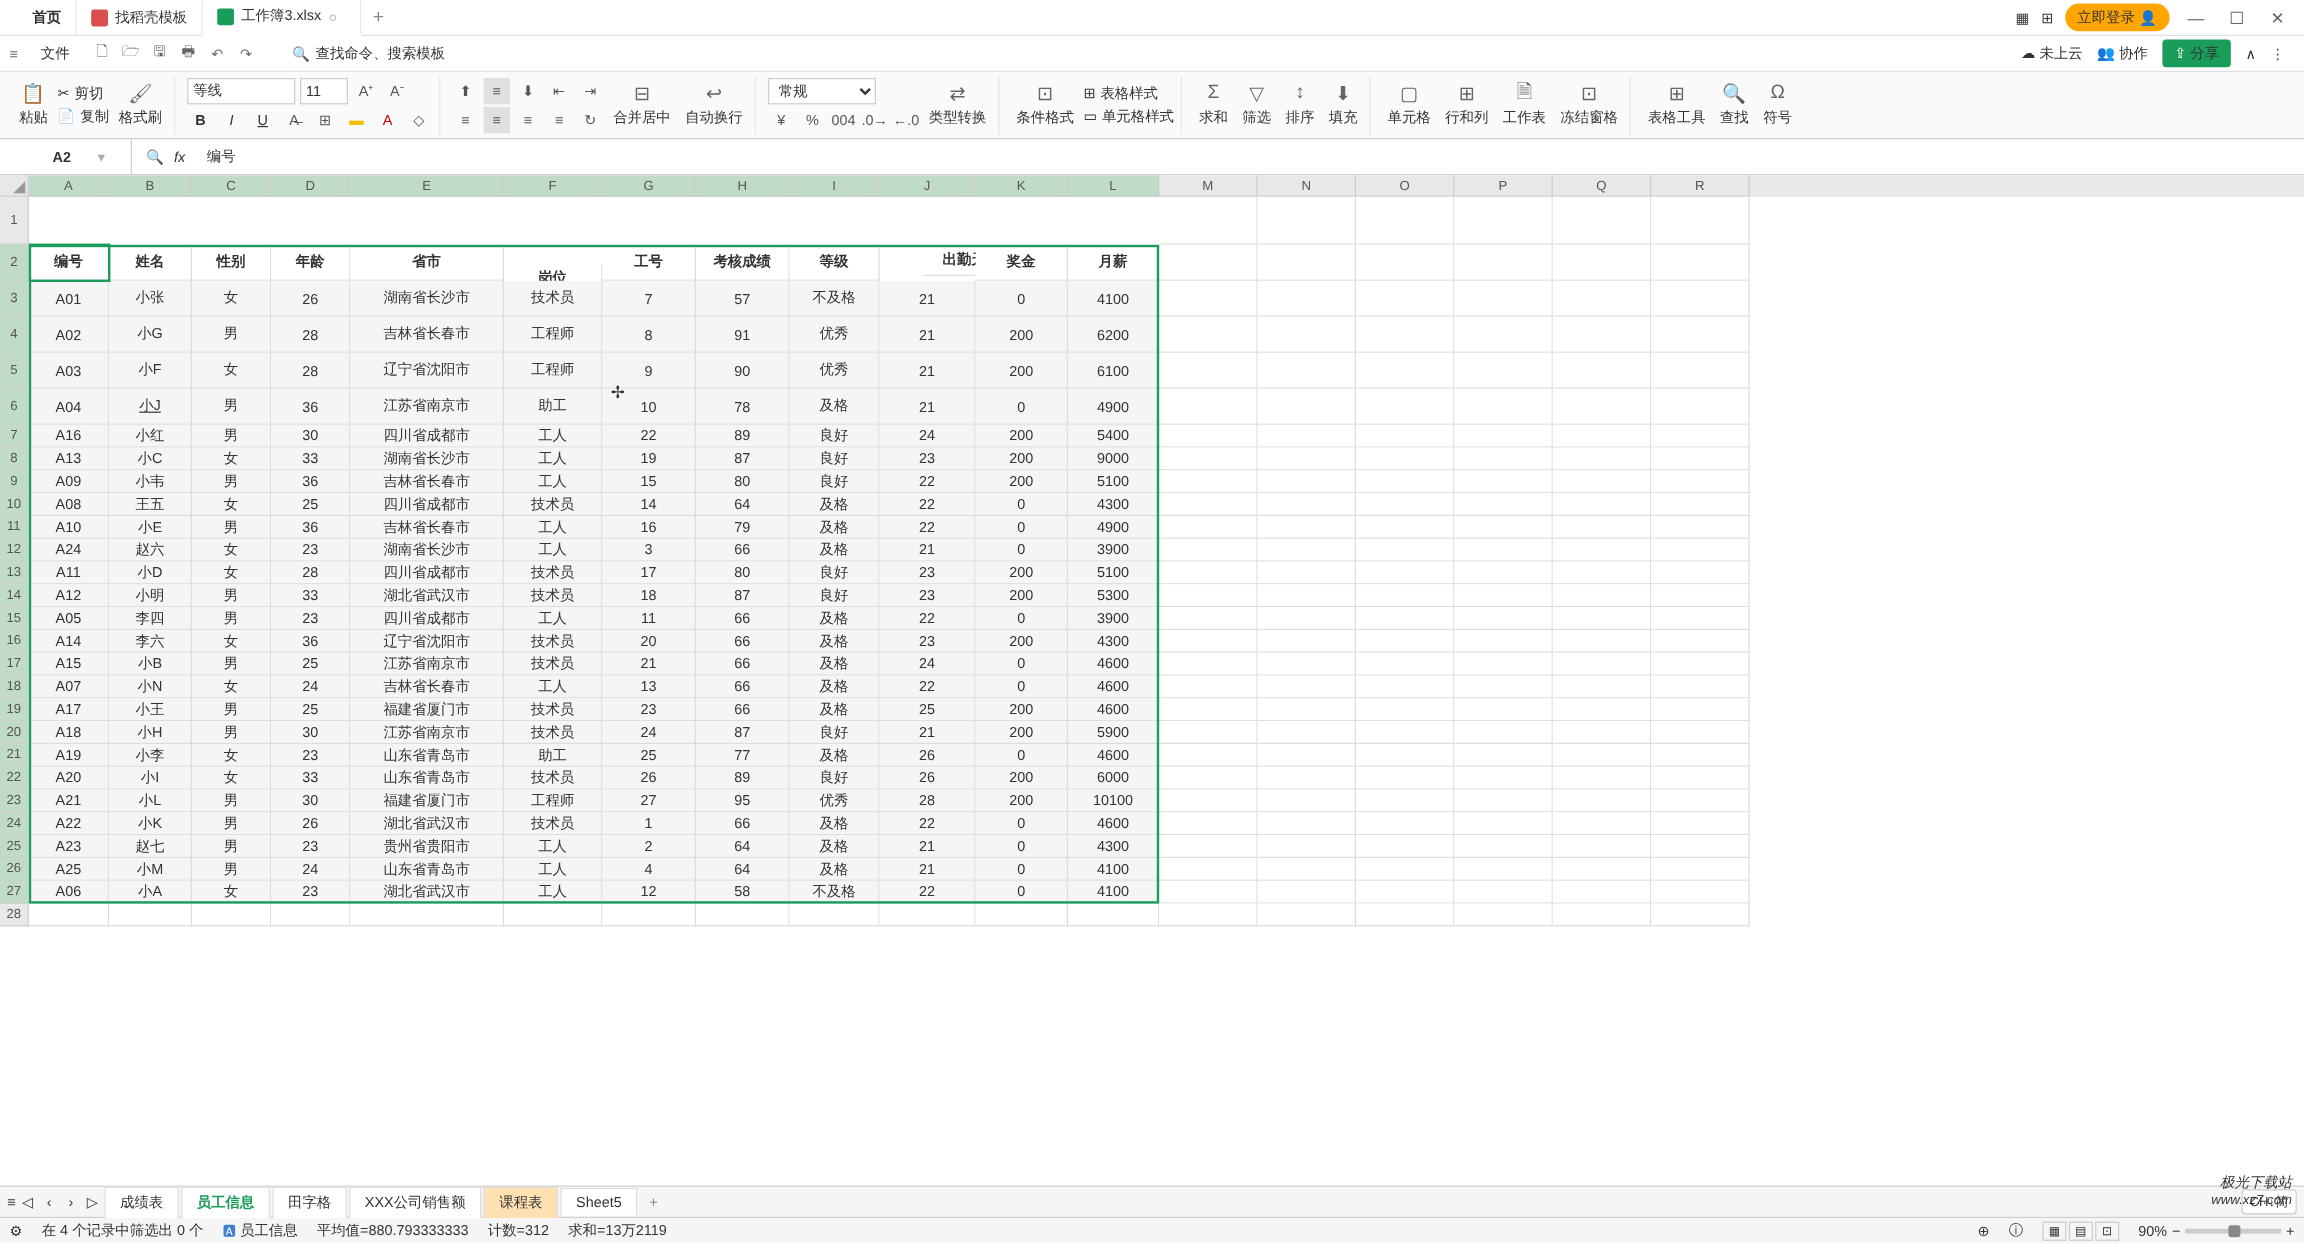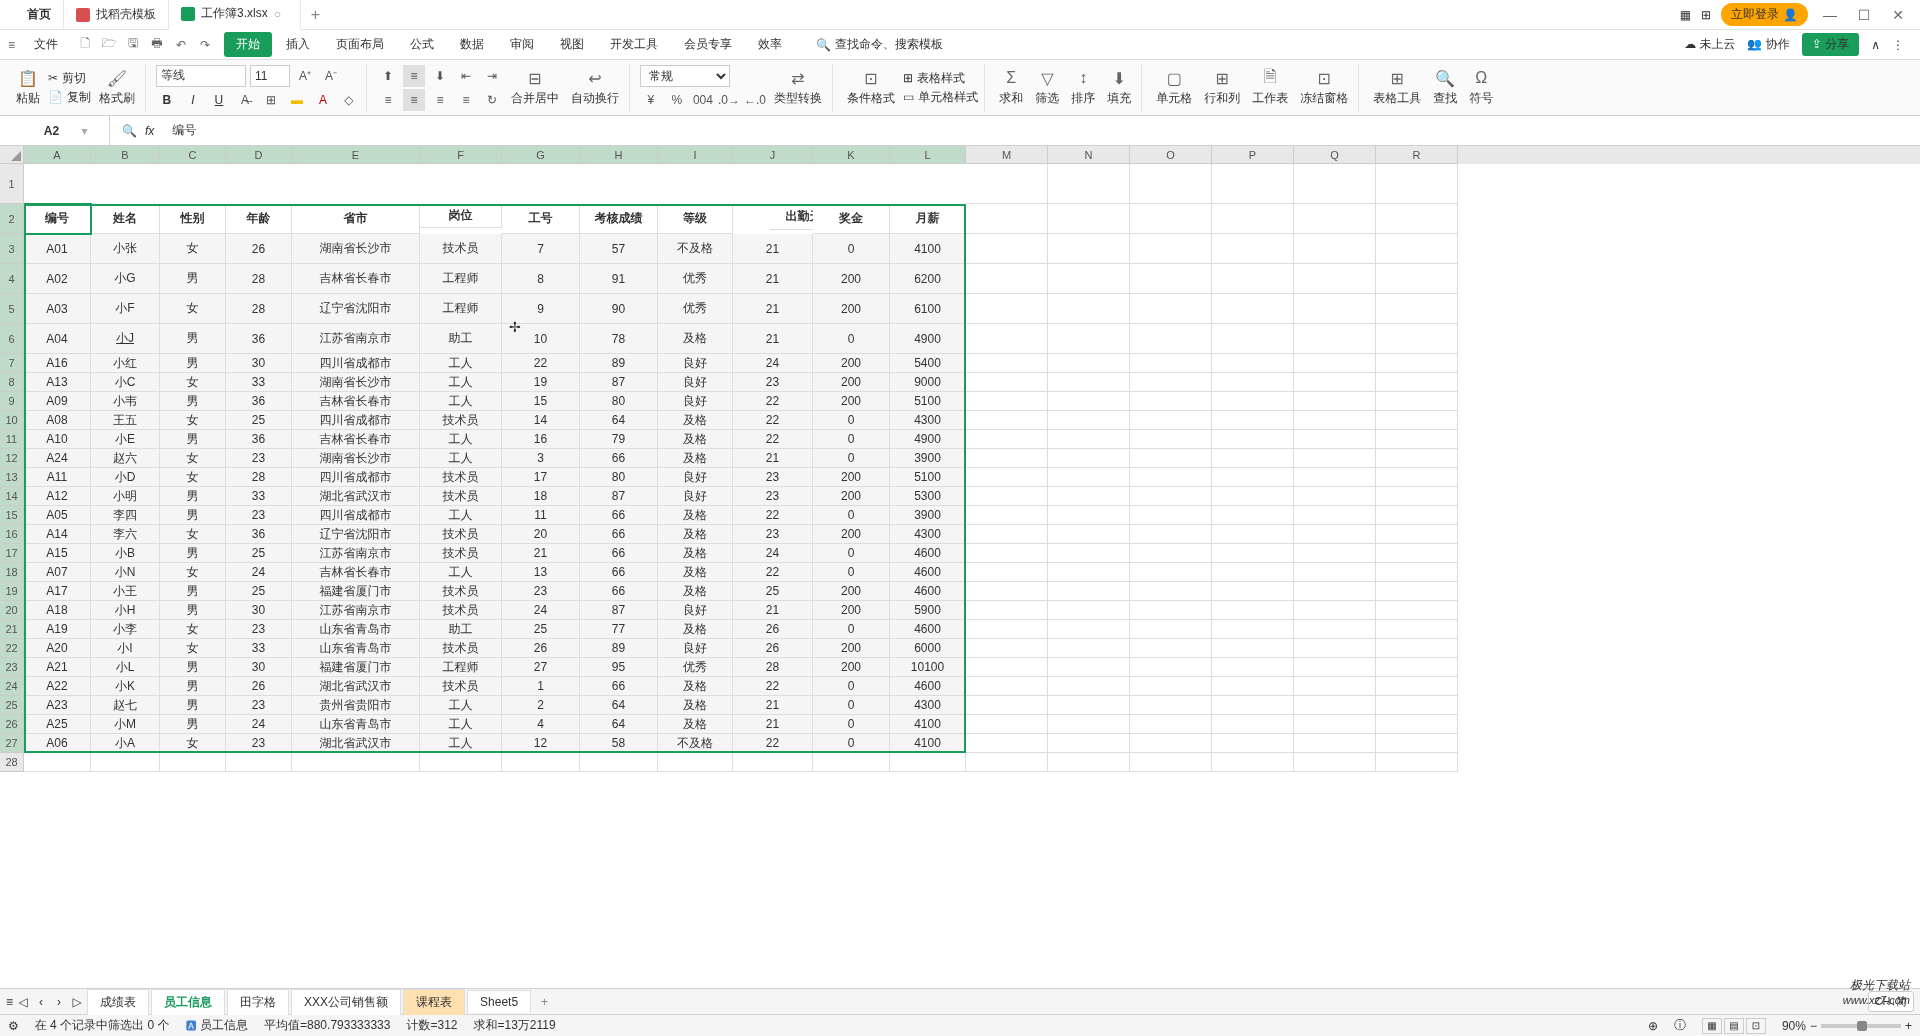--- a/index.html
+++ b/index.html
@@ -115,32 +115,20 @@
   <span class="hamburger">≡</span>
   <span class="file-menu">文件</span>
   <div class="quick-icons">
     <span>🗋</span>
     <span>🗁</span>
     <span>🖫</span>
     <span>🖶</span>
     <span>↶</span>
     <span>↷</span>
   </div>
-  <div class="tabs">
-    <span class="mtab active">开始</span>
-    <span class="mtab">插入</span>
-    <span class="mtab">页面布局</span>
-    <span class="mtab">公式</span>
-    <span class="mtab">数据</span>
-    <span class="mtab">审阅</span>
-    <span class="mtab">视图</span>
-    <span class="mtab">开发工具</span>
-    <span class="mtab">会员专享</span>
-    <span class="mtab">效率</span>
-  </div>
   <div class="search-area">
       <span>🔍</span>
       <span>查找命令、搜索模板</span>
     </div>
   <div class="spacer"></div>
   <div class="right">
     <span>☁ <span>未上云</span></span>
     <span>👥 <span>协作</span></span>
     <span class="share-btn">⇪ <span>分享</span></span>
     <span>∧</span>
@@ -379,21 +367,21 @@
         <div class="cell " style="left: 1024px; top: 0px; width: 82px; height: 40px;"></div>
         <div class="cell " style="left: 1106px; top: 0px; width: 82px; height: 40px;"></div>
         <div class="cell " style="left: 1188px; top: 0px; width: 82px; height: 40px;"></div>
         <div class="cell " style="left: 1270px; top: 0px; width: 82px; height: 40px;"></div>
         <div class="cell " style="left: 1352px; top: 0px; width: 82px; height: 40px;"></div>
         <div class="cell header-cell selected" style="left: 0px; top: 40px; width: 67px; height: 30px;">编号</div>
         <div class="cell header-cell" style="left: 67px; top: 40px; width: 69px; height: 30px;">姓名</div>
         <div class="cell header-cell" style="left: 136px; top: 40px; width: 66px; height: 30px;">性别</div>
         <div class="cell header-cell" style="left: 202px; top: 40px; width: 66px; height: 30px;">年龄</div>
         <div class="cell header-cell" style="left: 268px; top: 40px; width: 128px; height: 30px;">省市</div>
-        <div class="cell header-cell" style="left: 396px; top: 40px; width: 82px; height: 24px;">岗位</div>
+        <div class="cell header-cell" style="left: 396px; top: 56px; width: 82px; height: 24px;">岗位</div>
         <div class="cell header-cell" style="left: 478px; top: 40px; width: 78px; height: 30px;">工号</div>
         <div class="cell header-cell" style="left: 556px; top: 40px; width: 78px; height: 30px;">考核成绩</div>
         <div class="cell header-cell" style="left: 634px; top: 40px; width: 75px; height: 30px;">等级</div>
         <div class="cell header-cell" style="left: 746px; top: 40px; width: 80px; height: 26px;">出勤天数</div>
         <div class="cell header-cell" style="left: 789px; top: 40px; width: 77px; height: 30px;">奖金</div>
         <div class="cell header-cell" style="left: 866px; top: 40px; width: 76px; height: 30px;">月薪</div>
         <div class="cell " style="left: 942px; top: 40px; width: 82px; height: 30px;"></div>
         <div class="cell " style="left: 1024px; top: 40px; width: 82px; height: 30px;"></div>
         <div class="cell " style="left: 1106px; top: 40px; width: 82px; height: 30px;"></div>
         <div class="cell " style="left: 1188px; top: 40px; width: 82px; height: 30px;"></div>

